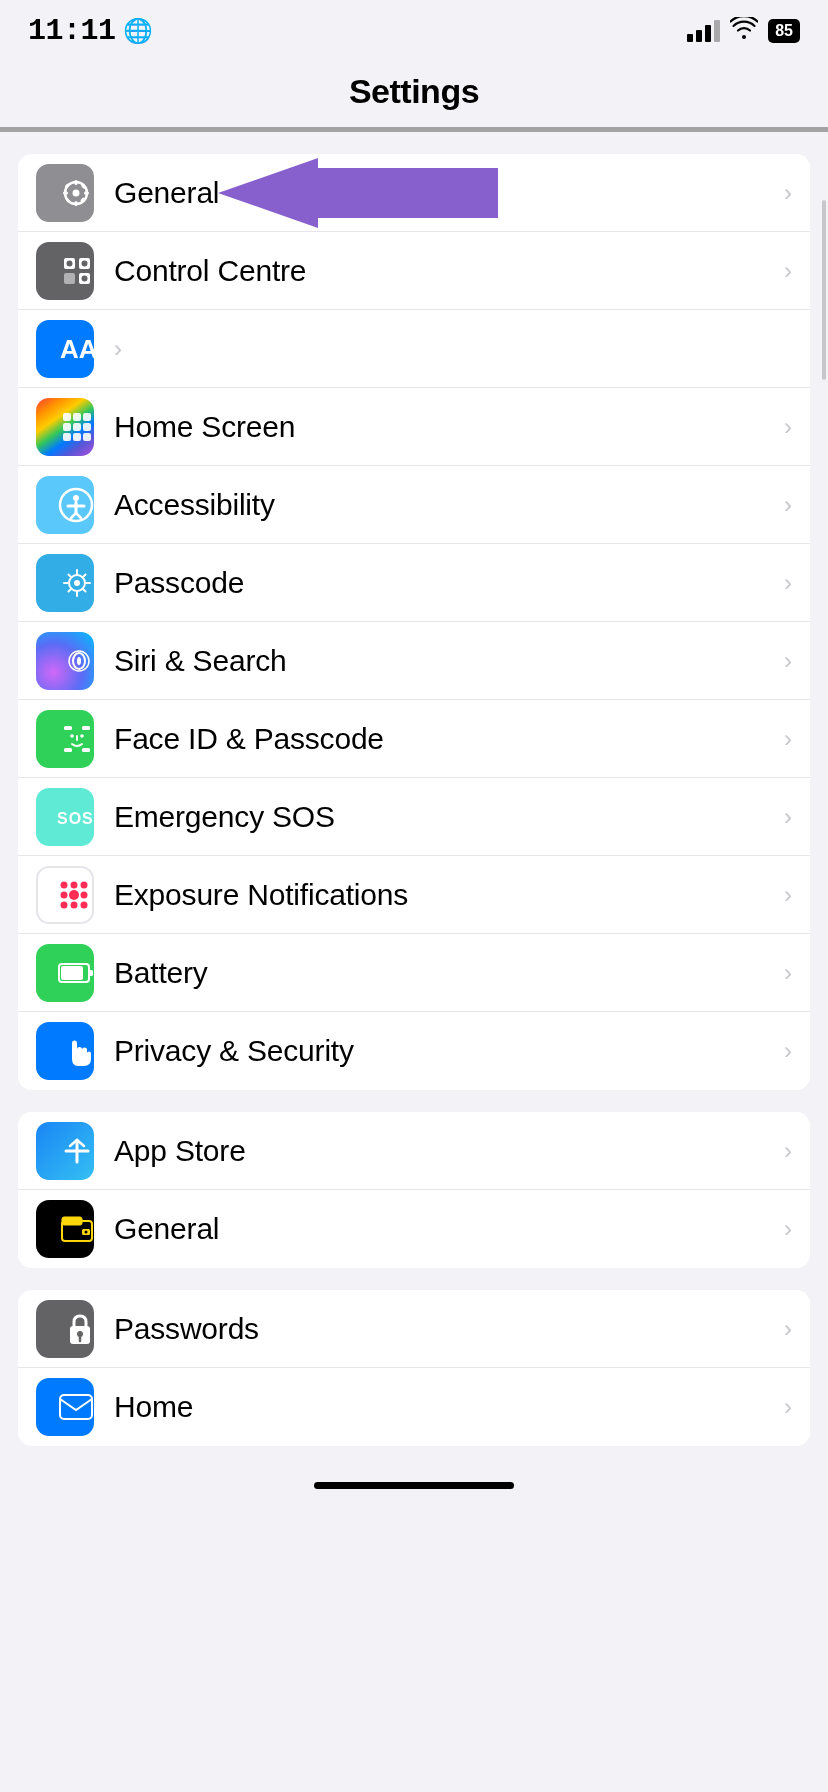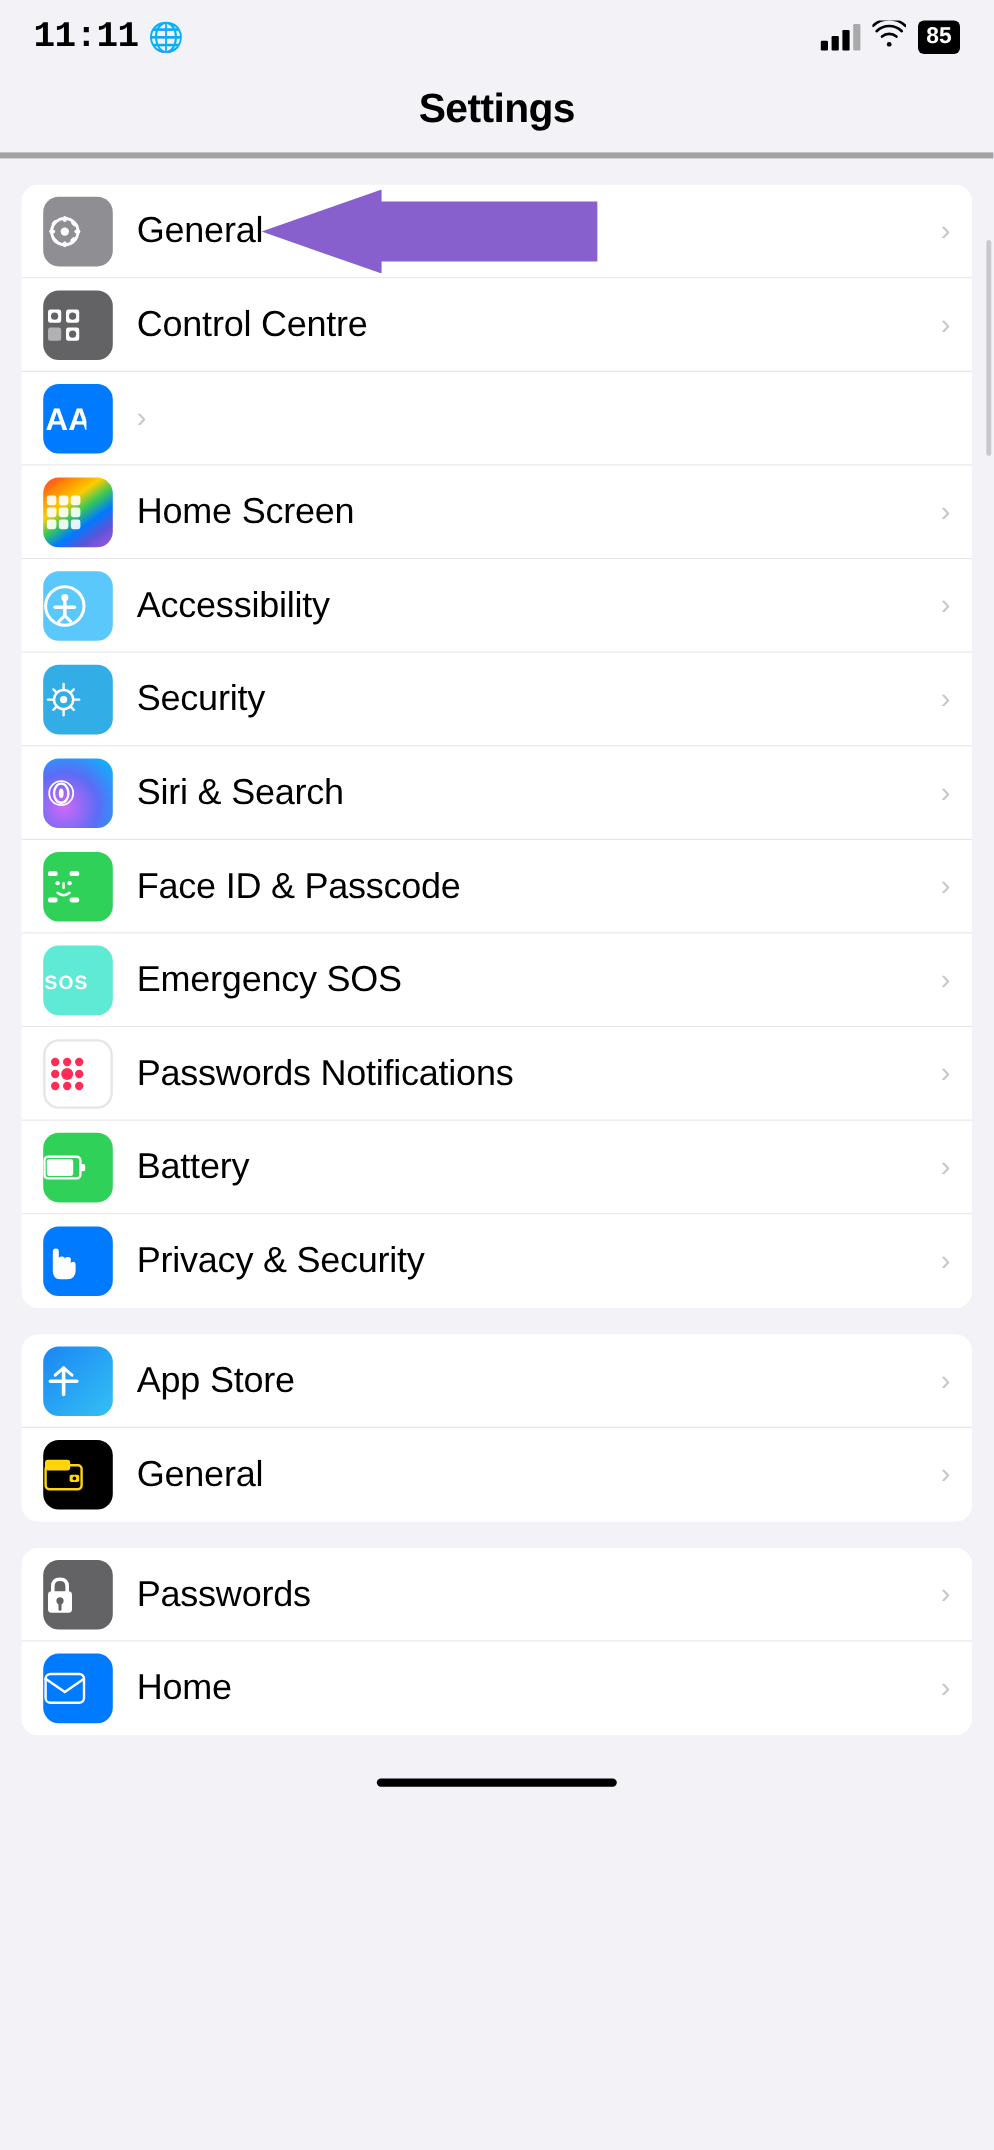--- a/index.html
+++ b/index.html
@@ -44,21 +44,21 @@
       background: #000;
       border-radius: 1px;
     }
     .wifi-icon {
       font-size: 22px;
       color: #000;
     }
     .battery-badge {
       background: #000;
       color: #fff;
-      font-size: 19px;
+      font-size: 16px;
       font-weight: 700;
       padding: 3px 7px;
       border-radius: 5px;
     }
     .globe-icon {
       font-size: 24px;
     }
 
     
     .nav-header {
@@ -95,21 +95,21 @@
     .settings-row:last-child {
       border-bottom: none;
     }
 
     .icon-wrapper {
       width: 58px;
       height: 58px;
       border-radius: 13px;
       display: flex;
       align-items: center;
-      justify-content: flex-start;
+      justify-content: flex-end;
       flex-shrink: 0;
       margin-right: 20px;
       font-size: 30px;
       overflow: hidden;
     }
 
     .icon-gray { background: #8e8e93; }
     .icon-dark-gray { background: #636366; }
     .icon-blue { background: #007aff; }
     .icon-light-blue { background: #5ac8fa; }
@@ -301,21 +301,21 @@
         <line x1="17" y1="4" x2="17" y2="8" stroke="white" stroke-width="2" stroke-linecap="round"></line>
         <line x1="17" y1="26" x2="17" y2="30" stroke="white" stroke-width="2" stroke-linecap="round"></line>
         <line x1="4" y1="17" x2="8" y2="17" stroke="white" stroke-width="2" stroke-linecap="round"></line>
         <line x1="26" y1="17" x2="30" y2="17" stroke="white" stroke-width="2" stroke-linecap="round"></line>
         <line x1="8.5" y1="8.5" x2="11.5" y2="11.5" stroke="white" stroke-width="2" stroke-linecap="round"></line>
         <line x1="22.5" y1="22.5" x2="25.5" y2="25.5" stroke="white" stroke-width="2" stroke-linecap="round"></line>
         <line x1="8.5" y1="25.5" x2="11.5" y2="22.5" stroke="white" stroke-width="2" stroke-linecap="round"></line>
         <line x1="22.5" y1="11.5" x2="25.5" y2="8.5" stroke="white" stroke-width="2" stroke-linecap="round"></line>
       </svg>
     </div>
-    <span class="row-label">Security</span>
+    <span class="row-label">Passcode</span>
     <span class="chevron">›</span>
   </div>
 
   <div class="settings-row">
     <div class="icon-wrapper" style="background: radial-gradient(ellipse at 30% 70%, #d068f7 0%, #5b6cf5 50%, #00bfff 100%);">
       <svg width="30" height="30" viewBox="0 0 30 30" fill="none">
         <ellipse cx="15" cy="15" rx="10" ry="10" fill="none" stroke="white" stroke-width="1.5"></ellipse>
         <ellipse cx="15" cy="15" rx="6" ry="8" fill="none" stroke="white" stroke-width="2"></ellipse>
         <ellipse cx="15" cy="15" rx="2" ry="4" fill="white"></ellipse>
       </svg>
@@ -358,21 +358,21 @@
         <circle cx="18" cy="8" r="3.5" fill="#ff2d55"></circle>
         <circle cx="28" cy="8" r="3.5" fill="#ff2d55"></circle>
         <circle cx="8" cy="18" r="3.5" fill="#ff2d55"></circle>
         <circle cx="18" cy="18" r="5" fill="#ff2d55"></circle>
         <circle cx="28" cy="18" r="3.5" fill="#ff2d55"></circle>
         <circle cx="8" cy="28" r="3.5" fill="#ff2d55"></circle>
         <circle cx="18" cy="28" r="3.5" fill="#ff2d55"></circle>
         <circle cx="28" cy="28" r="3.5" fill="#ff2d55"></circle>
       </svg>
     </div>
-    <span class="row-label">Passwords Notifications</span>
+    <span class="row-label">Exposure Notifications</span>
     <span class="chevron">›</span>
   </div>
 
   <div class="settings-row">
     <div class="icon-wrapper icon-green">
       <svg width="36" height="22" viewBox="0 0 36 22" fill="none">
         <rect x="1" y="2" width="30" height="18" rx="3" stroke="white" stroke-width="2" fill="none"></rect>
         <rect x="31" y="8" width="4" height="6" rx="1.5" fill="white"></rect>
         <rect x="3" y="4" width="22" height="14" rx="2" fill="white"></rect>
       </svg>

